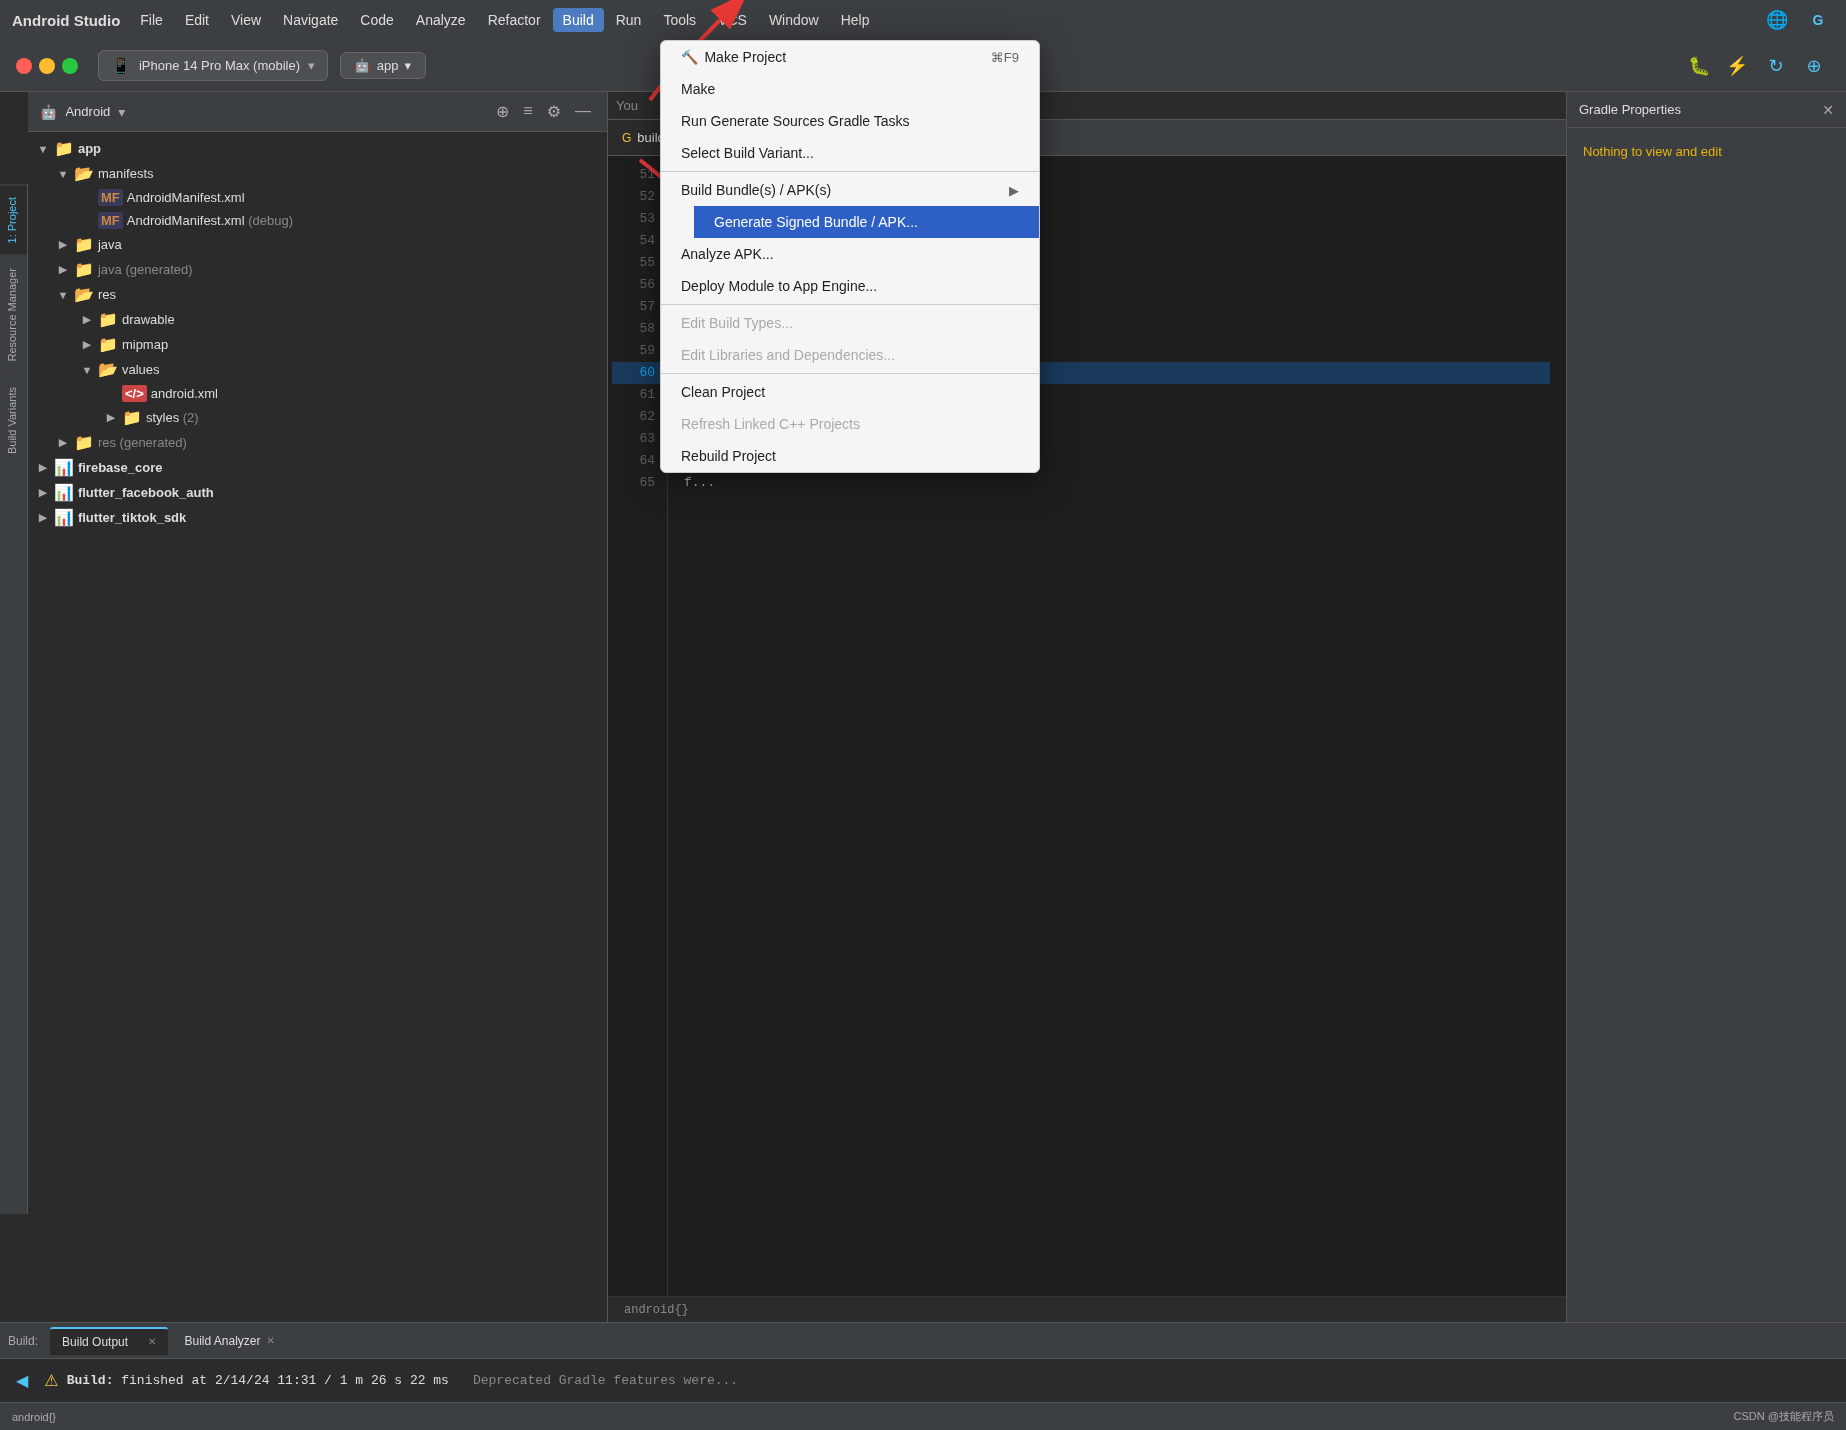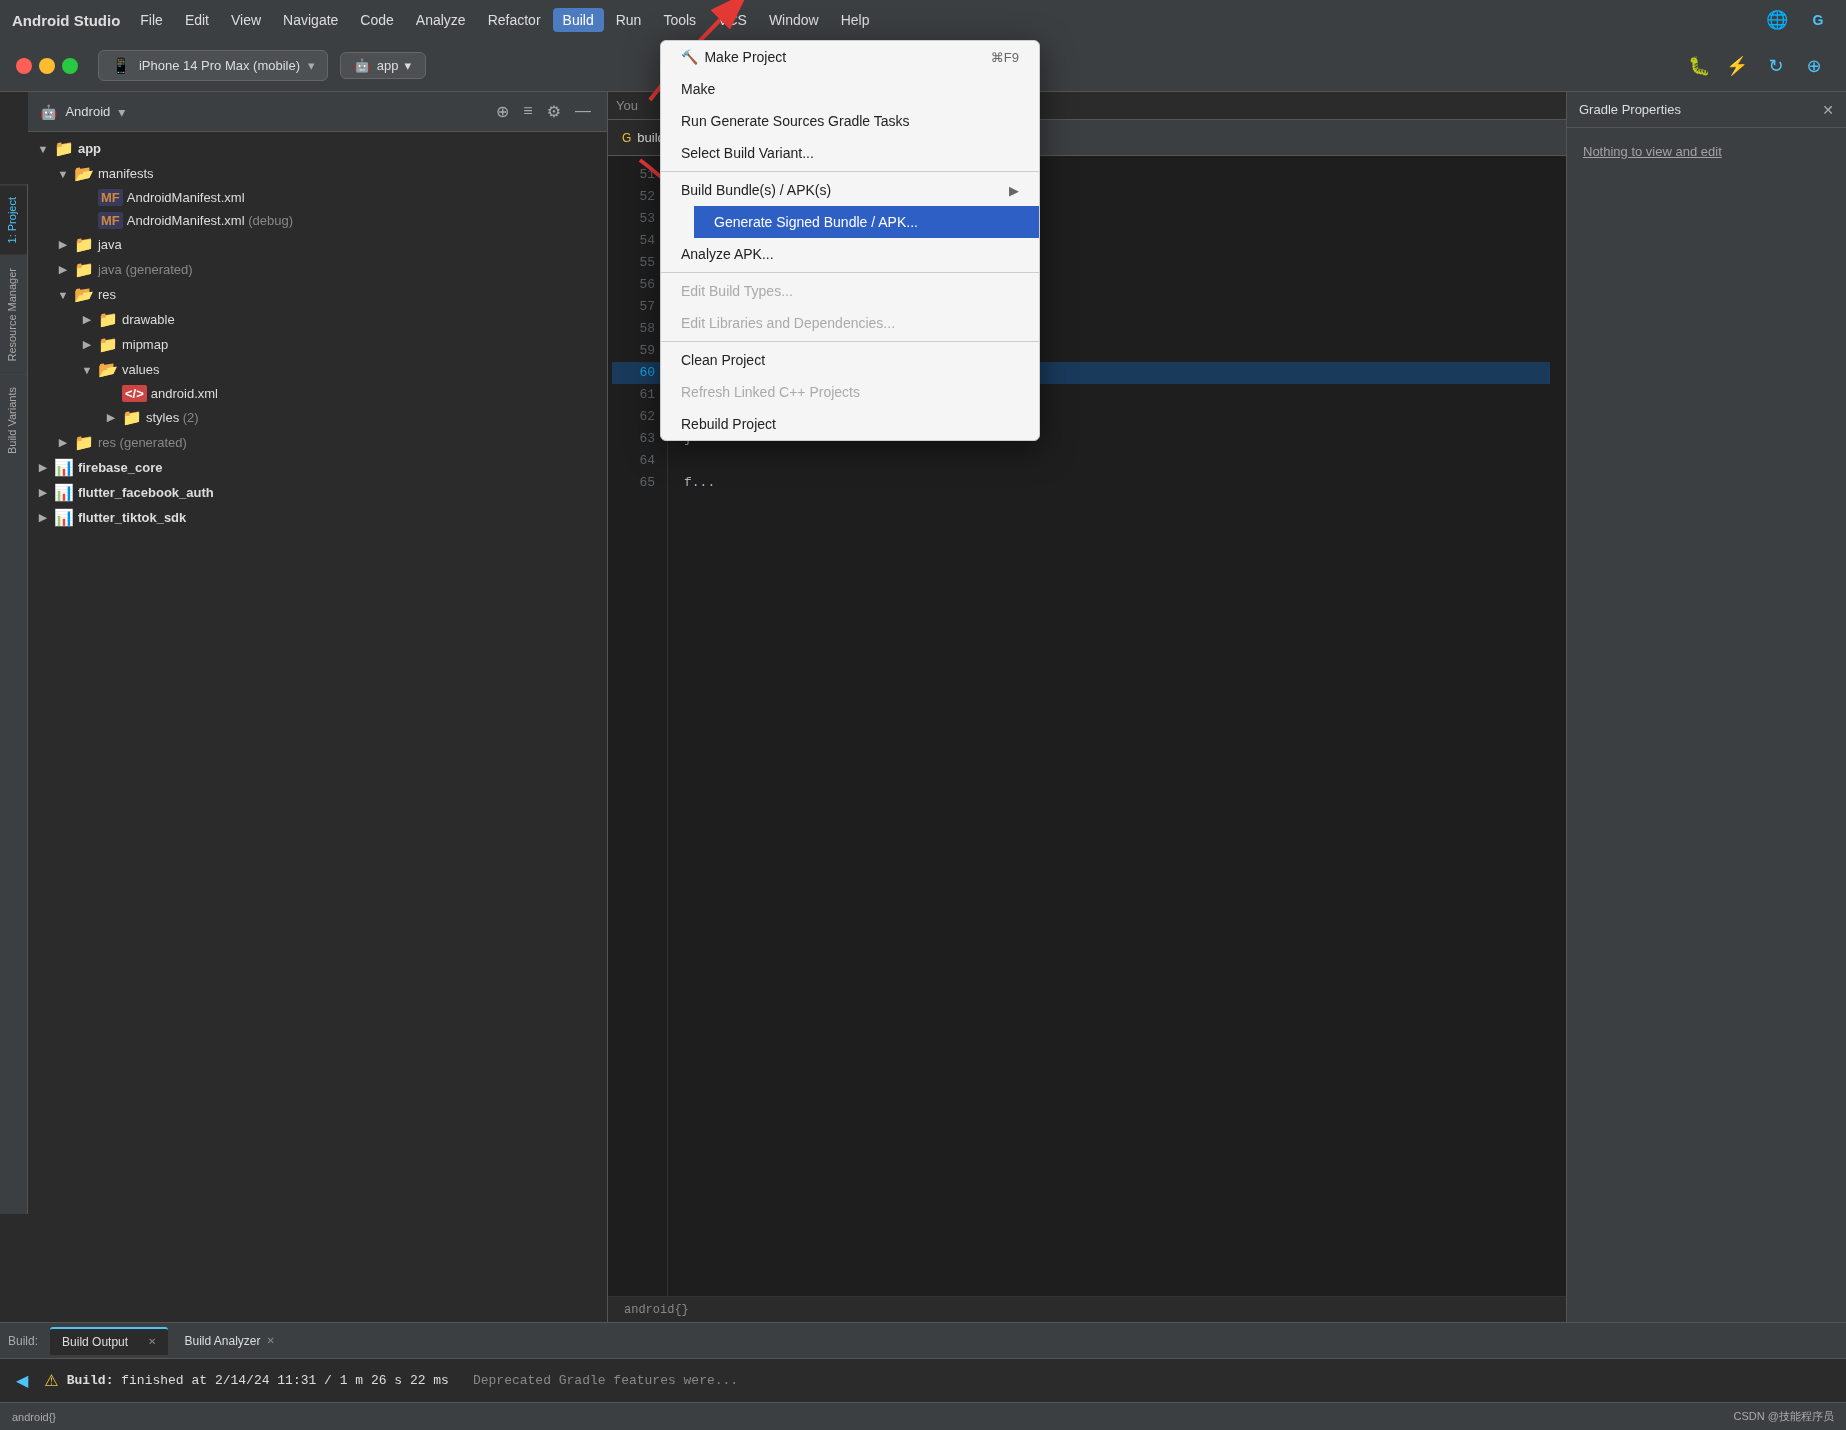--- a/index.html
+++ b/index.html
@@ -252,23 +252,22 @@
       border-bottom: 1px solid #555;
     }
     .right-panel-title {
       font-size: 13px;
       color: #ddd;
       flex: 1;
     }
     .right-panel-content {
       flex: 1;
       padding: 16px;
-      color: #a3a3a3;
-      font-size: 13px;
-      text-decoration: underline;
+      color: #eab308;
+      font-size: 13px;
     }
 
     
     .bottom-panel {
       width: 100%;
       height: 80px;
       background: #2b2b2b;
       border-top: 1px solid #555;
       display: flex;
       flex-direction: column;
@@ -679,20 +678,23 @@
     <div class="dropdown-item">
       <span>Build Bundle(s) / APK(s)</span>
       <span class="arrow">▶</span>
     </div>
     <div class="dropdown-item highlighted">
       <span>Generate Signed Bundle / APK...</span>
     </div>
     <div class="dropdown-item">
       <span>Analyze APK...</span>
     </div>
+    <div class="dropdown-item">
+      <span>Deploy Module to App Engine...</span>
+    </div>
     <div class="dropdown-separator"></div>
     <div class="dropdown-item disabled">
       <span>Edit Build Types...</span>
     </div>
     <div class="dropdown-item disabled">
       <span>Edit Libraries and Dependencies...</span>
     </div>
     <div class="dropdown-separator"></div>
     <div class="dropdown-item">
       <span>Clean Project</span>

